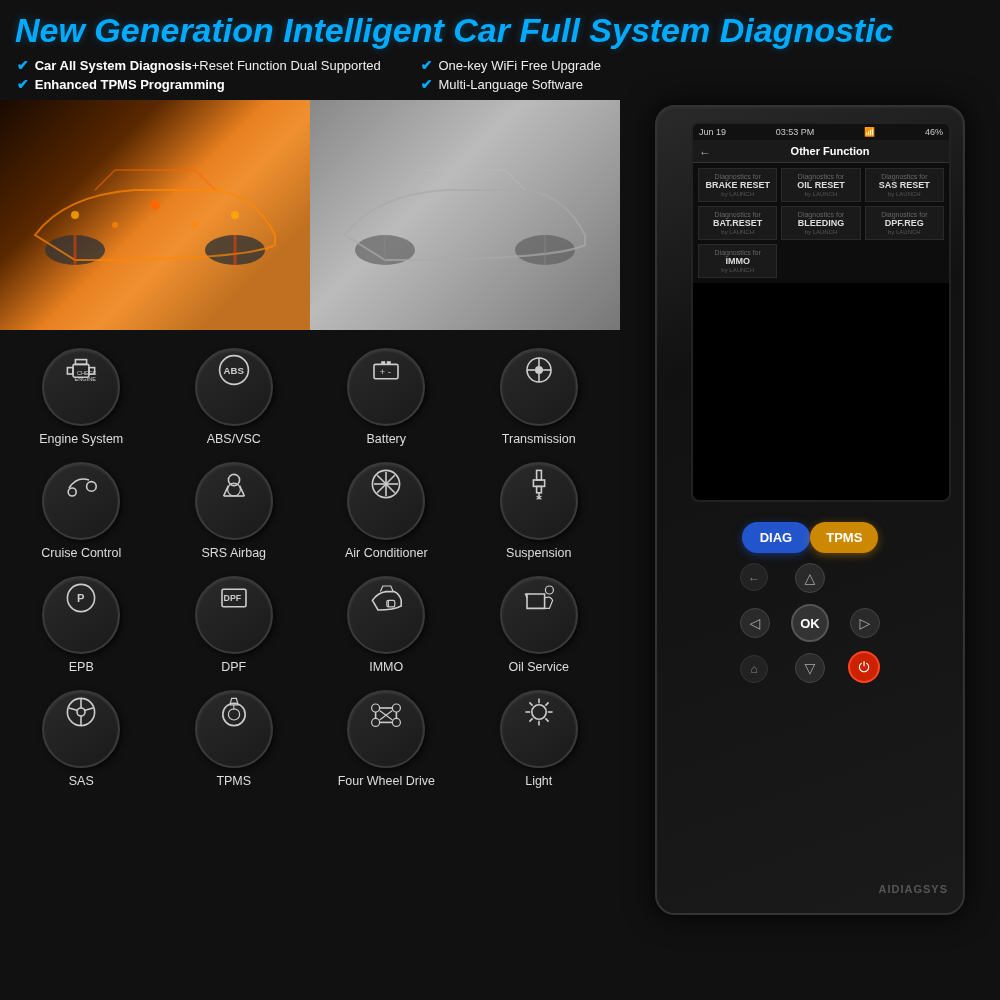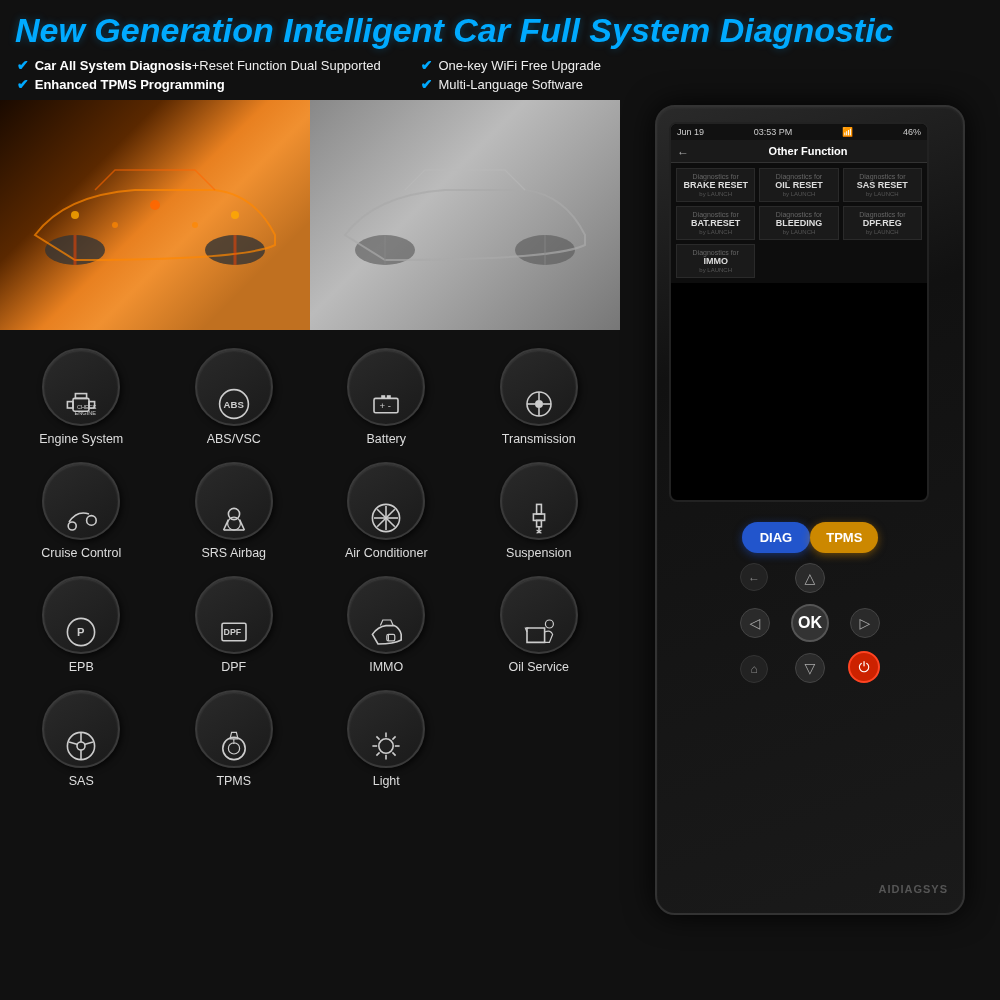--- a/index.html
+++ b/index.html
@@ -102,21 +102,21 @@
       padding: 8px 4px;
       gap: 6px;
     }
     .icon-circle {
       width: 78px;
       height: 78px;
       border-radius: 50%;
       background: linear-gradient(145deg, #2a2a2a, #1a1a1a);
       border: 2px solid #3a3a3a;
       display: flex;
-      align-items: flex-end;
+      align-items: flex-start;
       justify-content: center;
       font-size: 28px;
       color: #ddd;
       box-shadow: 2px 2px 6px rgba(0,0,0,0.7), inset 0 1px 2px rgba(255,255,255,0.1);
     }
     .icon-label {
       color: #ddd;
       font-size: 12.5px;
       text-align: center;
       font-weight: 400;
@@ -134,21 +134,21 @@
 
     .device {
       width: 310px;
       height: 860px;
       background: linear-gradient(160deg, #2a2a2a, #111 30%, #1a1a1a);
       border-radius: 20px;
       border: 2px solid #333;
       box-shadow: 0 0 30px rgba(0,0,0,0.9), inset 0 1px 3px rgba(255,255,255,0.05);
       display: flex;
       flex-direction: column;
-      align-items: flex-start;
+      align-items: flex-end;
       padding: 15px 12px;
       position: relative;
     }
 
     .device-screen {
       width: 260px;
       height: 380px;
       background: #000;
       border-radius: 8px;
       overflow: hidden;
@@ -266,21 +266,21 @@
       left: 50%;
       transform: translate(-50%, -50%);
       background: #333;
       border-radius: 50%;
       width: 38px;
       height: 38px;
       display: flex;
       align-items: center;
       justify-content: center;
       color: #fff;
-      font-size: 16px;
+      font-size: 13px;
       font-weight: bold;
       border: 2px solid #555;
       cursor: pointer;
     }
     .nav-btn {
       position: absolute;
       background: #2a2a2a;
       border-radius: 50%;
       width: 30px;
       height: 30px;
@@ -603,20 +603,37 @@
                 <circle cx="25" cy="28" r="7" fill="none" stroke="#ccc" stroke-width="1.5"></circle>
                 <path d="M22,8 L28,8 L30,16 L20,16 Z" fill="none" stroke="#ccc" stroke-width="1.5"></path>
                 <text x="23" y="22" font-size="10" fill="#ccc" font-weight="bold">!</text>
               </svg>
             </div>
             <span class="icon-label">TPMS</span>
           </div>
           <div class="icon-item">
             <div class="icon-circle">
               <svg viewBox="0 0 50 50" width="40" height="40">
+                <circle cx="12" cy="20" r="5" fill="none" stroke="#ccc" stroke-width="1.5"></circle>
+                <circle cx="38" cy="20" r="5" fill="none" stroke="#ccc" stroke-width="1.5"></circle>
+                <circle cx="12" cy="38" r="5" fill="none" stroke="#ccc" stroke-width="1.5"></circle>
+                <circle cx="38" cy="38" r="5" fill="none" stroke="#ccc" stroke-width="1.5"></circle>
+                <line x1="12" y1="25" x2="12" y2="33" stroke="#ccc" stroke-width="2"></line>
+                <line x1="38" y1="25" x2="38" y2="33" stroke="#ccc" stroke-width="2"></line>
+                <line x1="17" y1="20" x2="33" y2="20" stroke="#ccc" stroke-width="2"></line>
+                <line x1="17" y1="38" x2="33" y2="38" stroke="#ccc" stroke-width="2"></line>
+                <line x1="17" y1="23" x2="33" y2="35" stroke="#ccc" stroke-width="1.5"></line>
+                <line x1="33" y1="23" x2="17" y2="35" stroke="#ccc" stroke-width="1.5"></line>
+              </svg>
+            </div>
+            <span class="icon-label">Four Wheel Drive</span>
+          </div>
+          <div class="icon-item">
+            <div class="icon-circle">
+              <svg viewBox="0 0 50 50" width="40" height="40">
                 <circle cx="25" cy="25" r="9" fill="none" stroke="#ccc" stroke-width="2"></circle>
                 <line x1="25" y1="8" x2="25" y2="14" stroke="#ccc" stroke-width="2"></line>
                 <line x1="25" y1="36" x2="25" y2="42" stroke="#ccc" stroke-width="2"></line>
                 <line x1="8" y1="25" x2="14" y2="25" stroke="#ccc" stroke-width="2"></line>
                 <line x1="36" y1="25" x2="42" y2="25" stroke="#ccc" stroke-width="2"></line>
                 <line x1="13" y1="13" x2="17" y2="17" stroke="#ccc" stroke-width="2"></line>
                 <line x1="37" y1="13" x2="33" y2="17" stroke="#ccc" stroke-width="2"></line>
                 <line x1="13" y1="37" x2="17" y2="33" stroke="#ccc" stroke-width="2"></line>
                 <line x1="37" y1="37" x2="33" y2="33" stroke="#ccc" stroke-width="2"></line>
               </svg>

